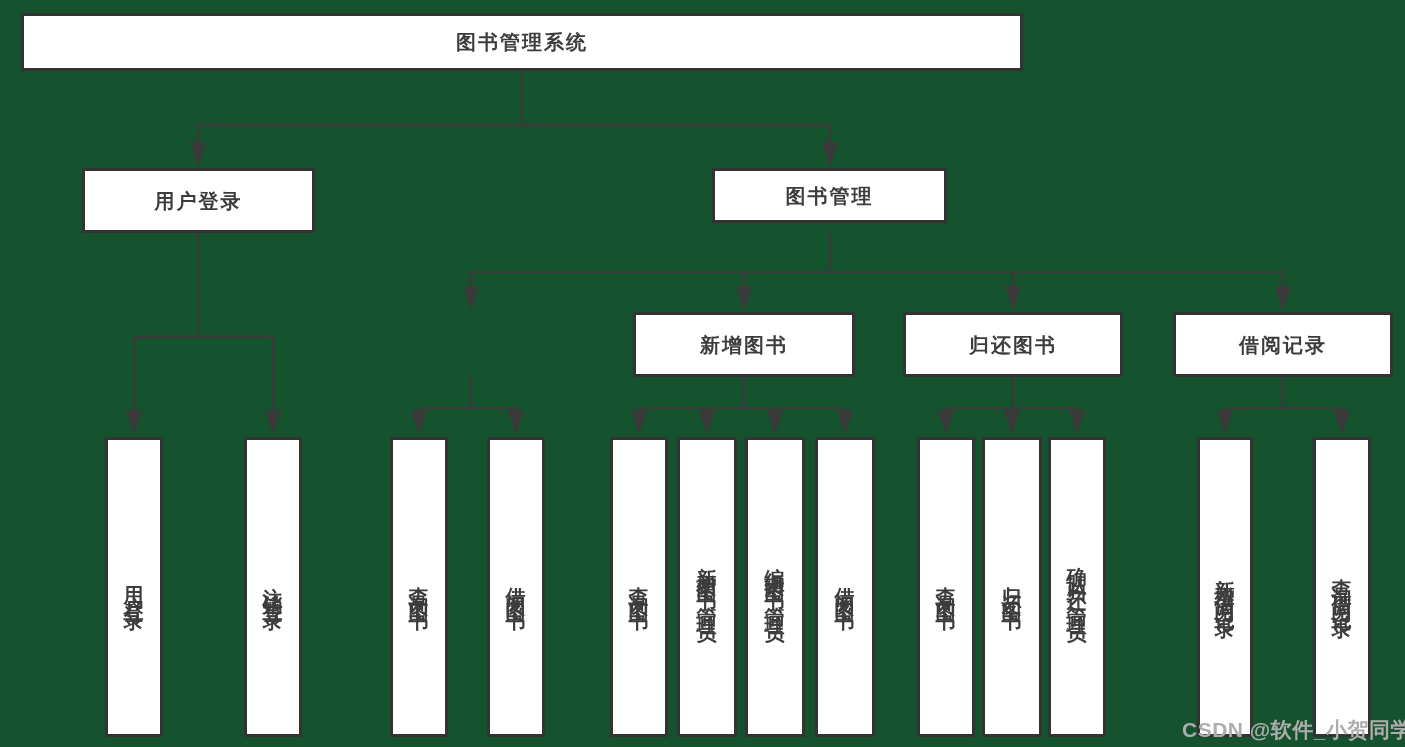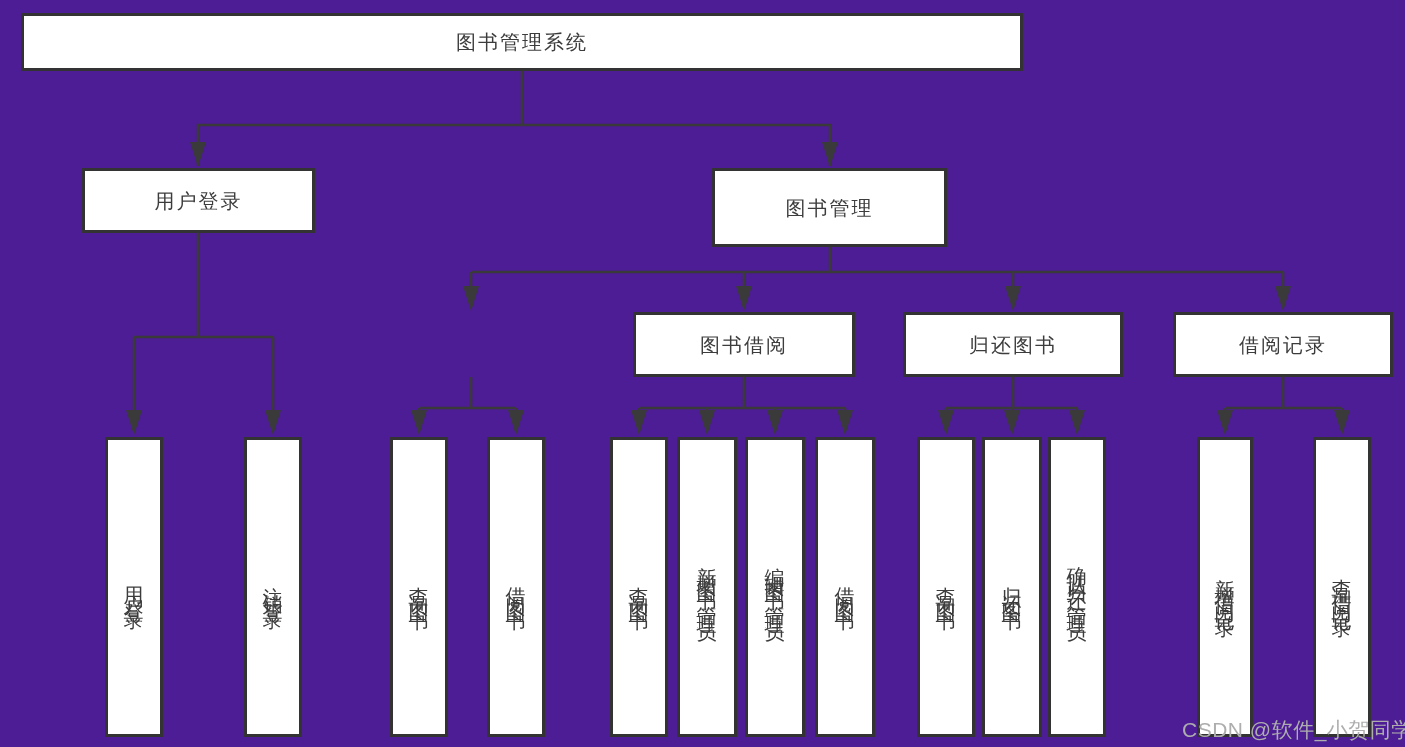--- a/index.html
+++ b/index.html
@@ -1,18 +1,18 @@
 <!DOCTYPE html>
 <html><head>
 <meta charset="utf-8">
 <style>
   html,body{margin:0;padding:0;background:#fff;}
   .stage{
-    position:relative;width:1405px;height:747px;background:#4c1d95;
-    font-family:"Liberation Sans",sans-serif;overflow:hidden;
+    position:relative;width:1405px;height:747px;background:#14532d;
+    font-family:"Liberation Sans",sans-serif;overflow:hidden;font-weight:bold;
   }
   svg.wires{position:absolute;left:0;top:0;width:1405px;height:747px;}
   .wire{fill:none;stroke:#3a3a3a;stroke-width:2.6;stroke-linejoin:miter;}
   .head{fill:#3a3a3a;stroke:none;}
   .node{
     position:absolute;box-sizing:border-box;border:3px solid #333333;background:#ffffff;
     display:flex;align-items:center;justify-content:center;
     color:#3c3c3c;line-height:1.2;
   }
   .h{font-size:20px;letter-spacing:2px;white-space:nowrap;}
@@ -63,23 +63,23 @@
     <polygon class="head" points="938,410 954,410 946,435"></polygon>
     <polygon class="head" points="1004,410 1020,410 1012,435"></polygon>
     <polygon class="head" points="1069,410 1085,410 1077,435"></polygon>
     <polygon class="head" points="1217,410 1233,410 1225,435"></polygon>
     <polygon class="head" points="1334,410 1350,410 1342,435"></polygon>
   </svg>
 
   <div class="node h" style="left:21px;top:13px;width:1002px;height:58px">图书管理系统</div>
 
   <div class="node h" style="left:82px;top:168px;width:233px;height:65px">用户登录</div>
-  <div class="node h" style="left:712px;top:168px;width:235px;height:79px">图书管理</div>
+  <div class="node h" style="left:712px;top:168px;width:235px;height:55px">图书管理</div>
 
-  <div class="node h" style="left:633px;top:312px;width:222px;height:65px">图书借阅</div>
+  <div class="node h" style="left:633px;top:312px;width:222px;height:65px">新增图书</div>
   <div class="node h" style="left:903px;top:312px;width:220px;height:65px">归还图书</div>
   <div class="node h" style="left:1173px;top:312px;width:220px;height:65px">借阅记录</div>
 
   <div class="node v" style="left:105px;top:437px;width:58px;height:300px">用户登录</div>
   <div class="node v" style="left:244px;top:437px;width:58px;height:300px">注销登录</div>
 
   <div class="node v" style="left:390px;top:437px;width:58px;height:300px">查询图书</div>
   <div class="node v" style="left:487px;top:437px;width:58px;height:300px">借阅图书</div>
 
   <div class="node v" style="left:610px;top:437px;width:58px;height:300px">查询图书</div>

